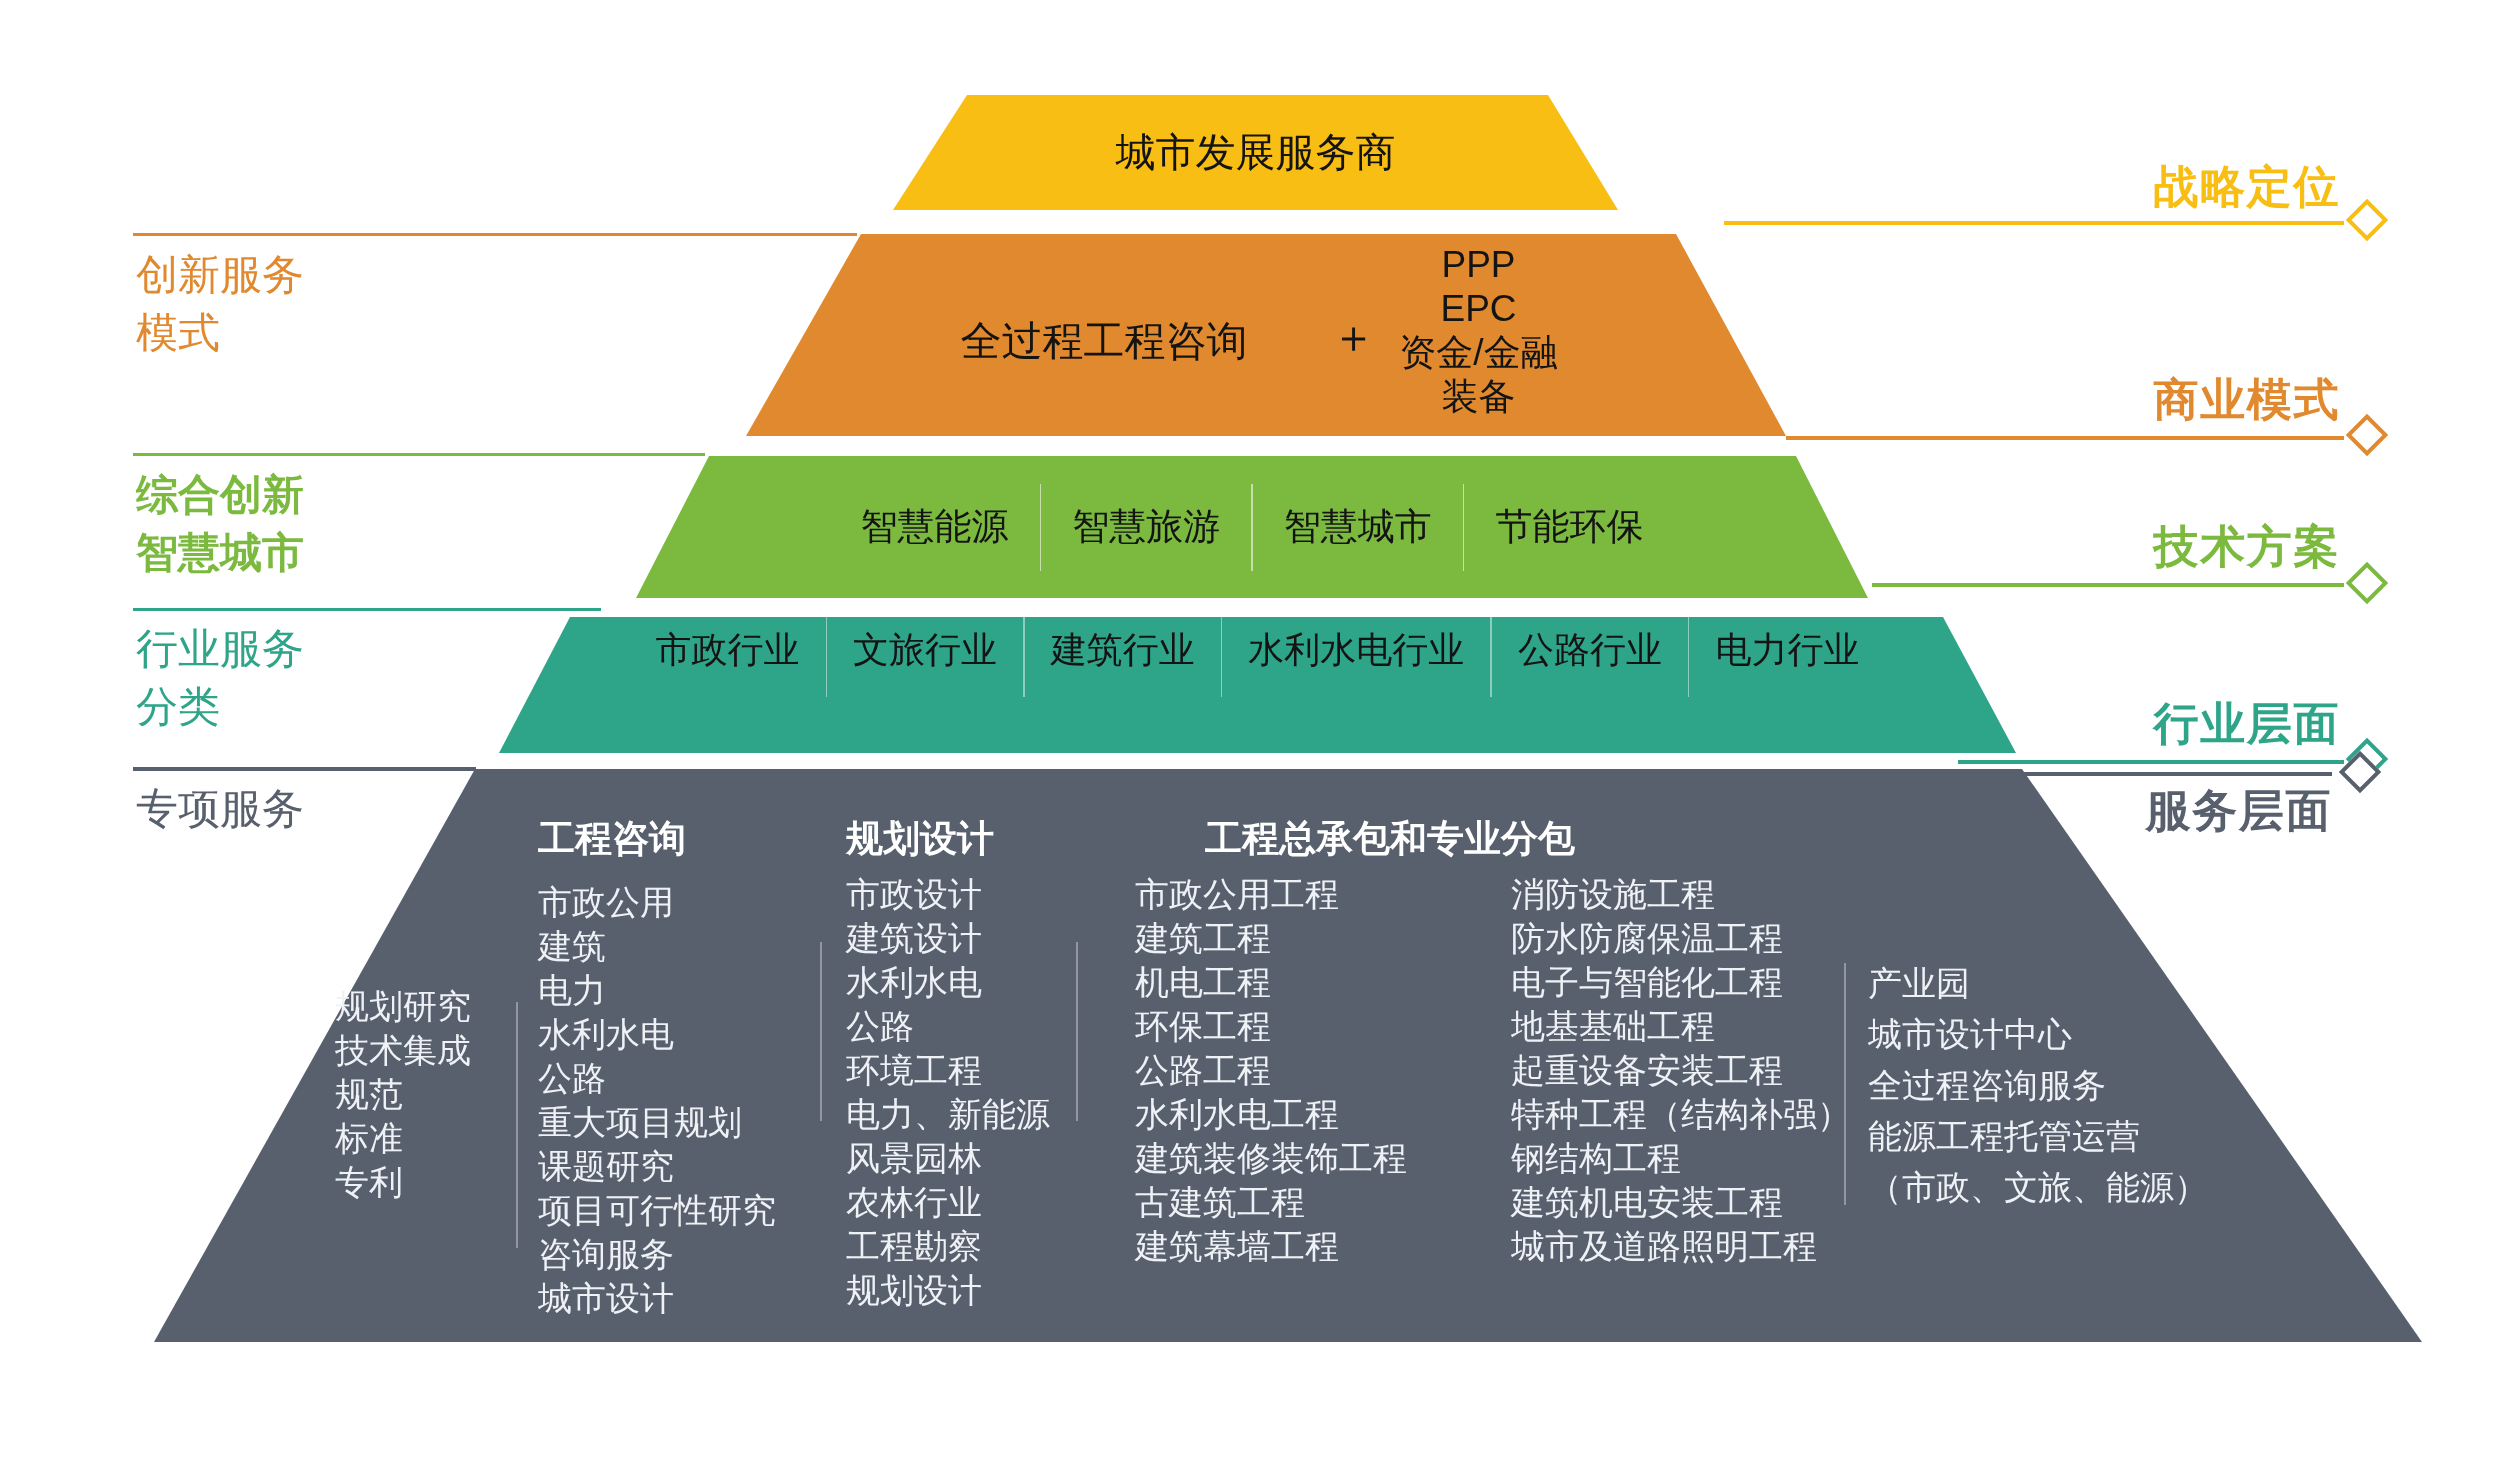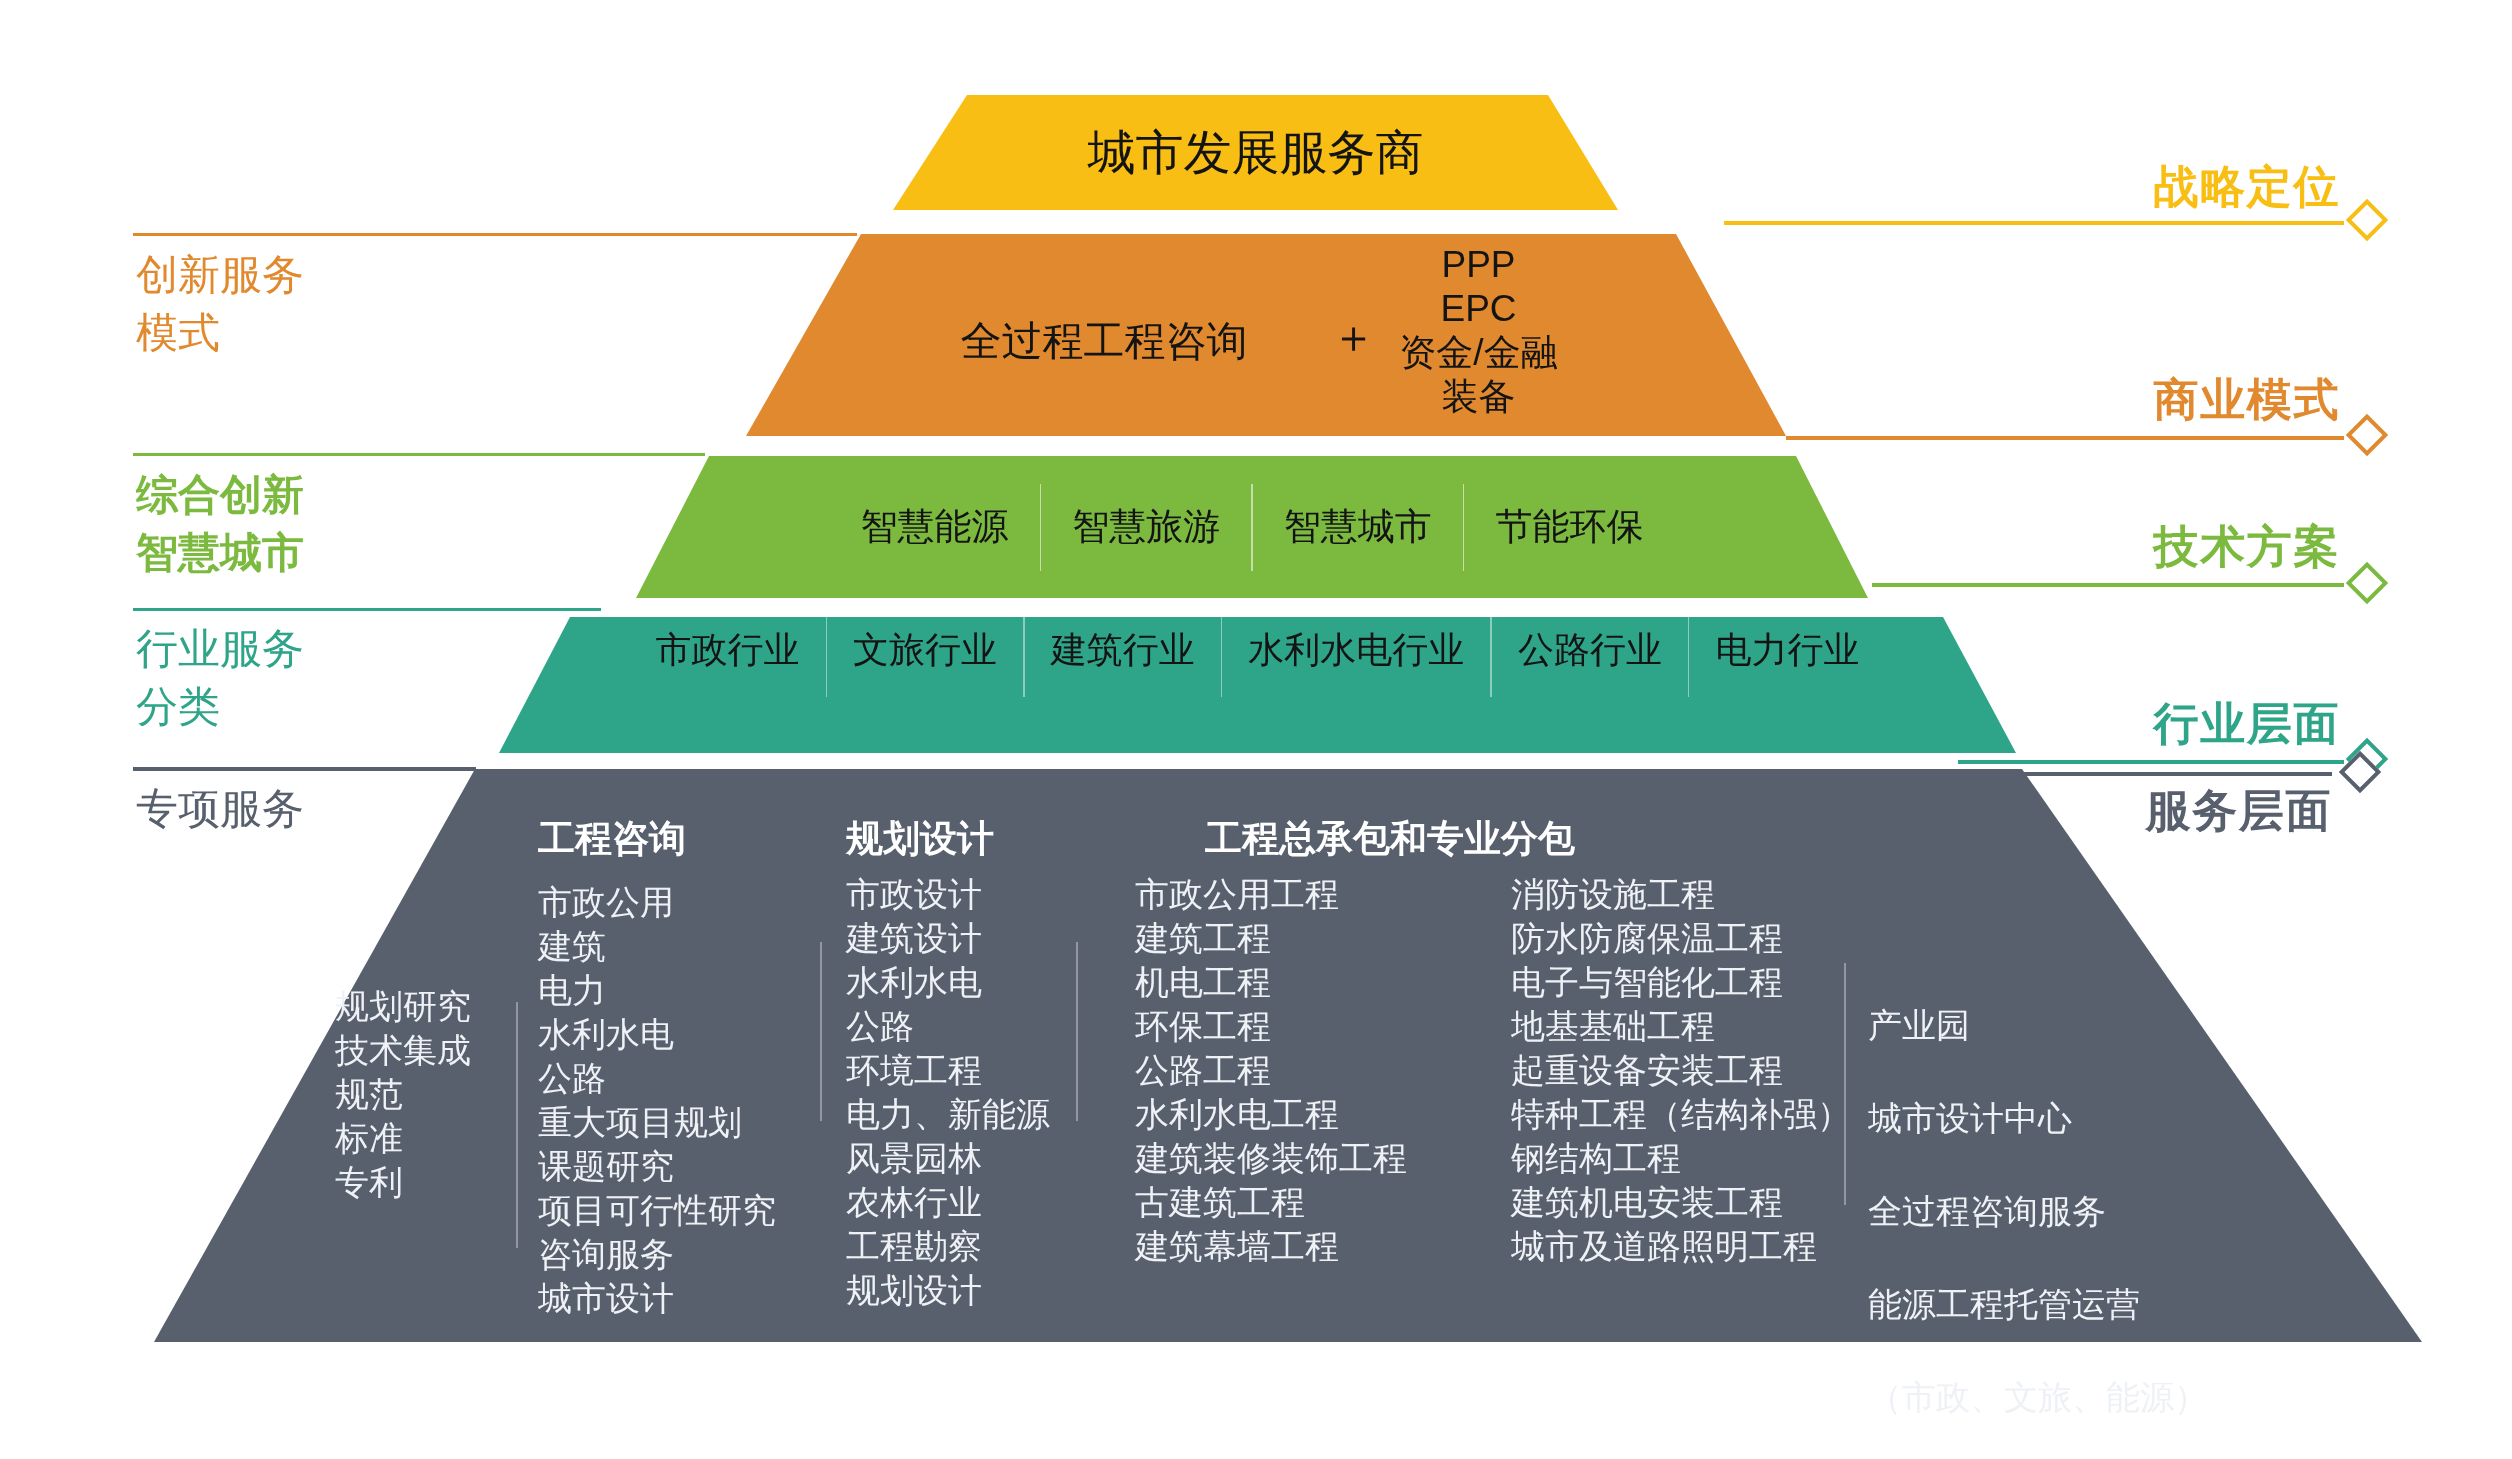--- a/index.html
+++ b/index.html
@@ -16,40 +16,40 @@
       clip-path:polygon(115px 0,930px 0,100% 100%,0 100%);}
   .t3{left:636px;top:456px;width:1232px;height:142px;background:#7CBA3F;
       clip-path:polygon(73px 0,1160px 0,100% 100%,0 100%);}
   .t4{left:499px;top:617px;width:1517px;height:136px;background:#2EA489;
       clip-path:polygon(71px 0,1444px 0,100% 100%,0 100%);}
   .t5{left:154px;top:769px;width:2268px;height:573px;background:#58606E;
       clip-path:polygon(321px 0,1868px 0,100% 100%,0 100%);}
 
   
   .t1-text{left:893px;top:125px;width:725px;text-align:center;
-           font-size:48px;line-height:55px;color:#141414;}
+           font-size:40px;line-height:55px;color:#141414;}
   .t2-main{left:874px;top:314px;width:460px;text-align:center;
            font-size:41px;color:#141414;}
   .t2-plus{left:1331px;top:307px;font-size:45px;color:#141414;}
   .t2-stack{left:1381px;top:243px;width:195px;text-align:center;
             font-size:37px;line-height:44px;color:#141414;}
   .flex-row{display:flex;align-items:center;justify-content:center;color:#141414;}
   .t3-row{left:636px;top:456px;width:1232px;height:142px;font-size:37px;}
   .t4-row{left:499px;top:582px;width:1517px;height:136px;font-size:36px;}
   .t3-row .cell{padding:0 31px;}
   .t4-row .cell{padding:0 26px;}
   .vsep3{width:1.6px;height:87px;background:rgba(255,255,255,.55);}
   .vsep4{width:1.6px;height:94px;background:rgba(255,255,255,.45);}
 
   
   .dk-h{position:absolute;font-size:37px;font-weight:700;color:#ffffff;white-space:nowrap;}
   .dk-list{position:absolute;font-size:34px;color:#EEF1F5;white-space:nowrap;}
   .lh56 div{line-height:44px;}
   .lh57 div{line-height:44px;}
-  .lh66 div{line-height:51px;margin-top:42px;}
+  .lh66 div{line-height:51px;}
   .dk-div{position:absolute;width:1.6px;background:rgba(255,255,255,.35);}
 
   
   .lrule{position:absolute;height:3.1px;}
   .llabel{position:absolute;font-size:42px;line-height:58px;font-weight:500;white-space:nowrap;}
   .c-orange{color:#E1892E;} .bg-orange{background:#E1892E;}
   .c-green{color:#7CBA3F;}  .bg-green{background:#7CBA3F;}
   .c-teal{color:#2EA489;}   .bg-teal{background:#2EA489;}
   .c-slate{color:#58606E;}  .bg-slate{background:#58606E;}
   .c-yellow{color:#F8BE14;} .bg-yellow{background:#F8BE14;}

